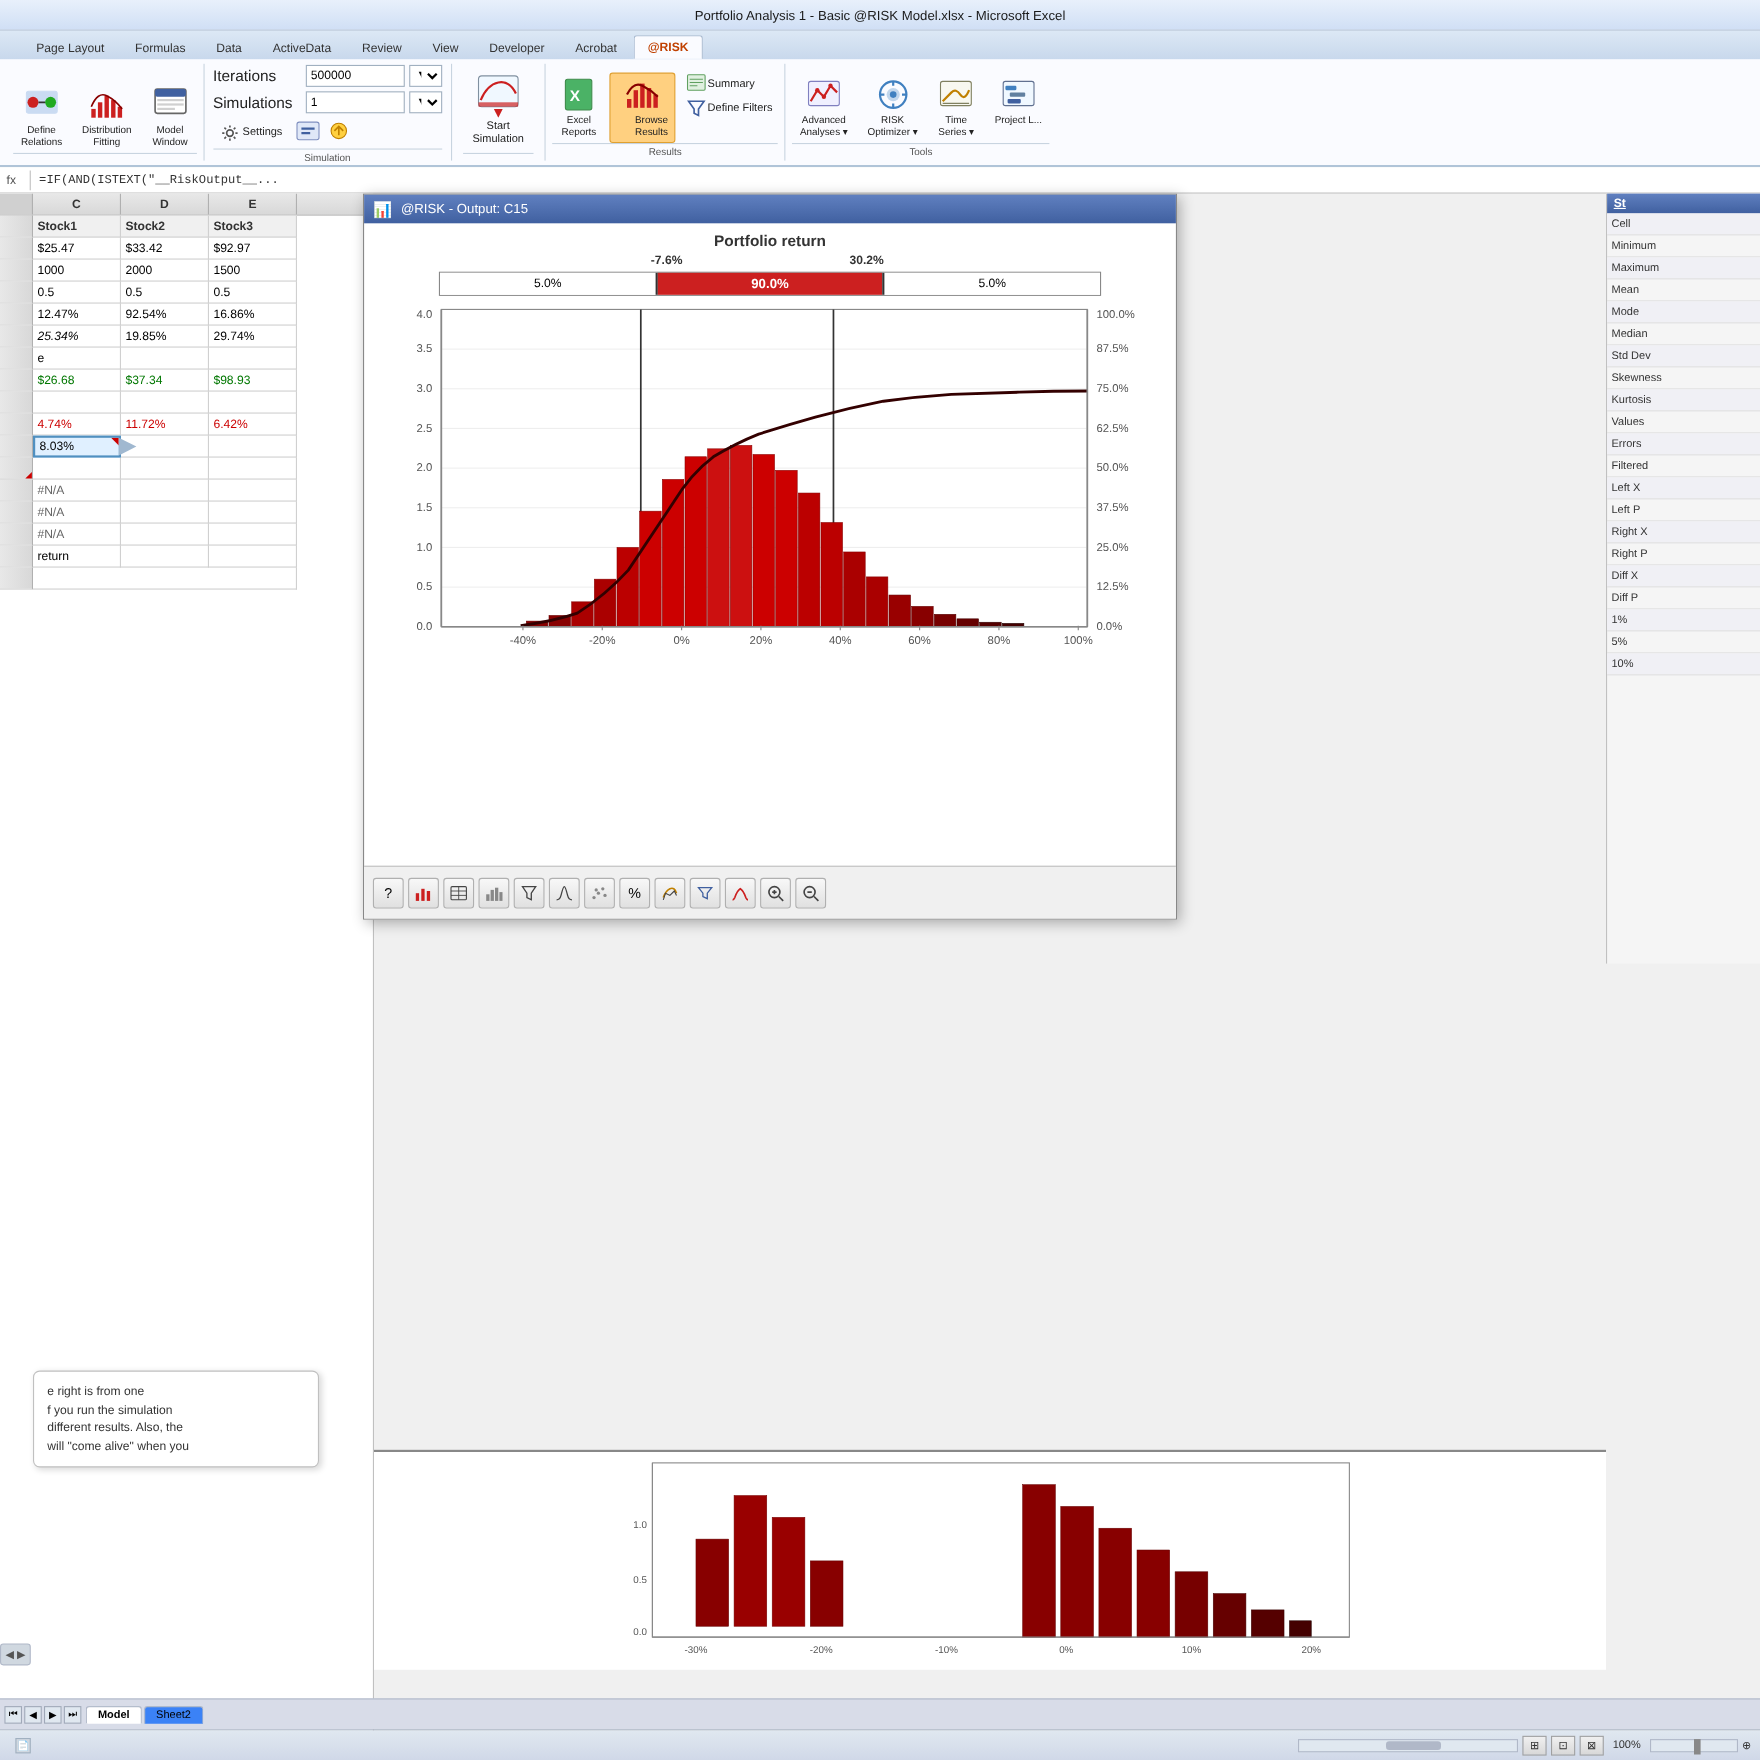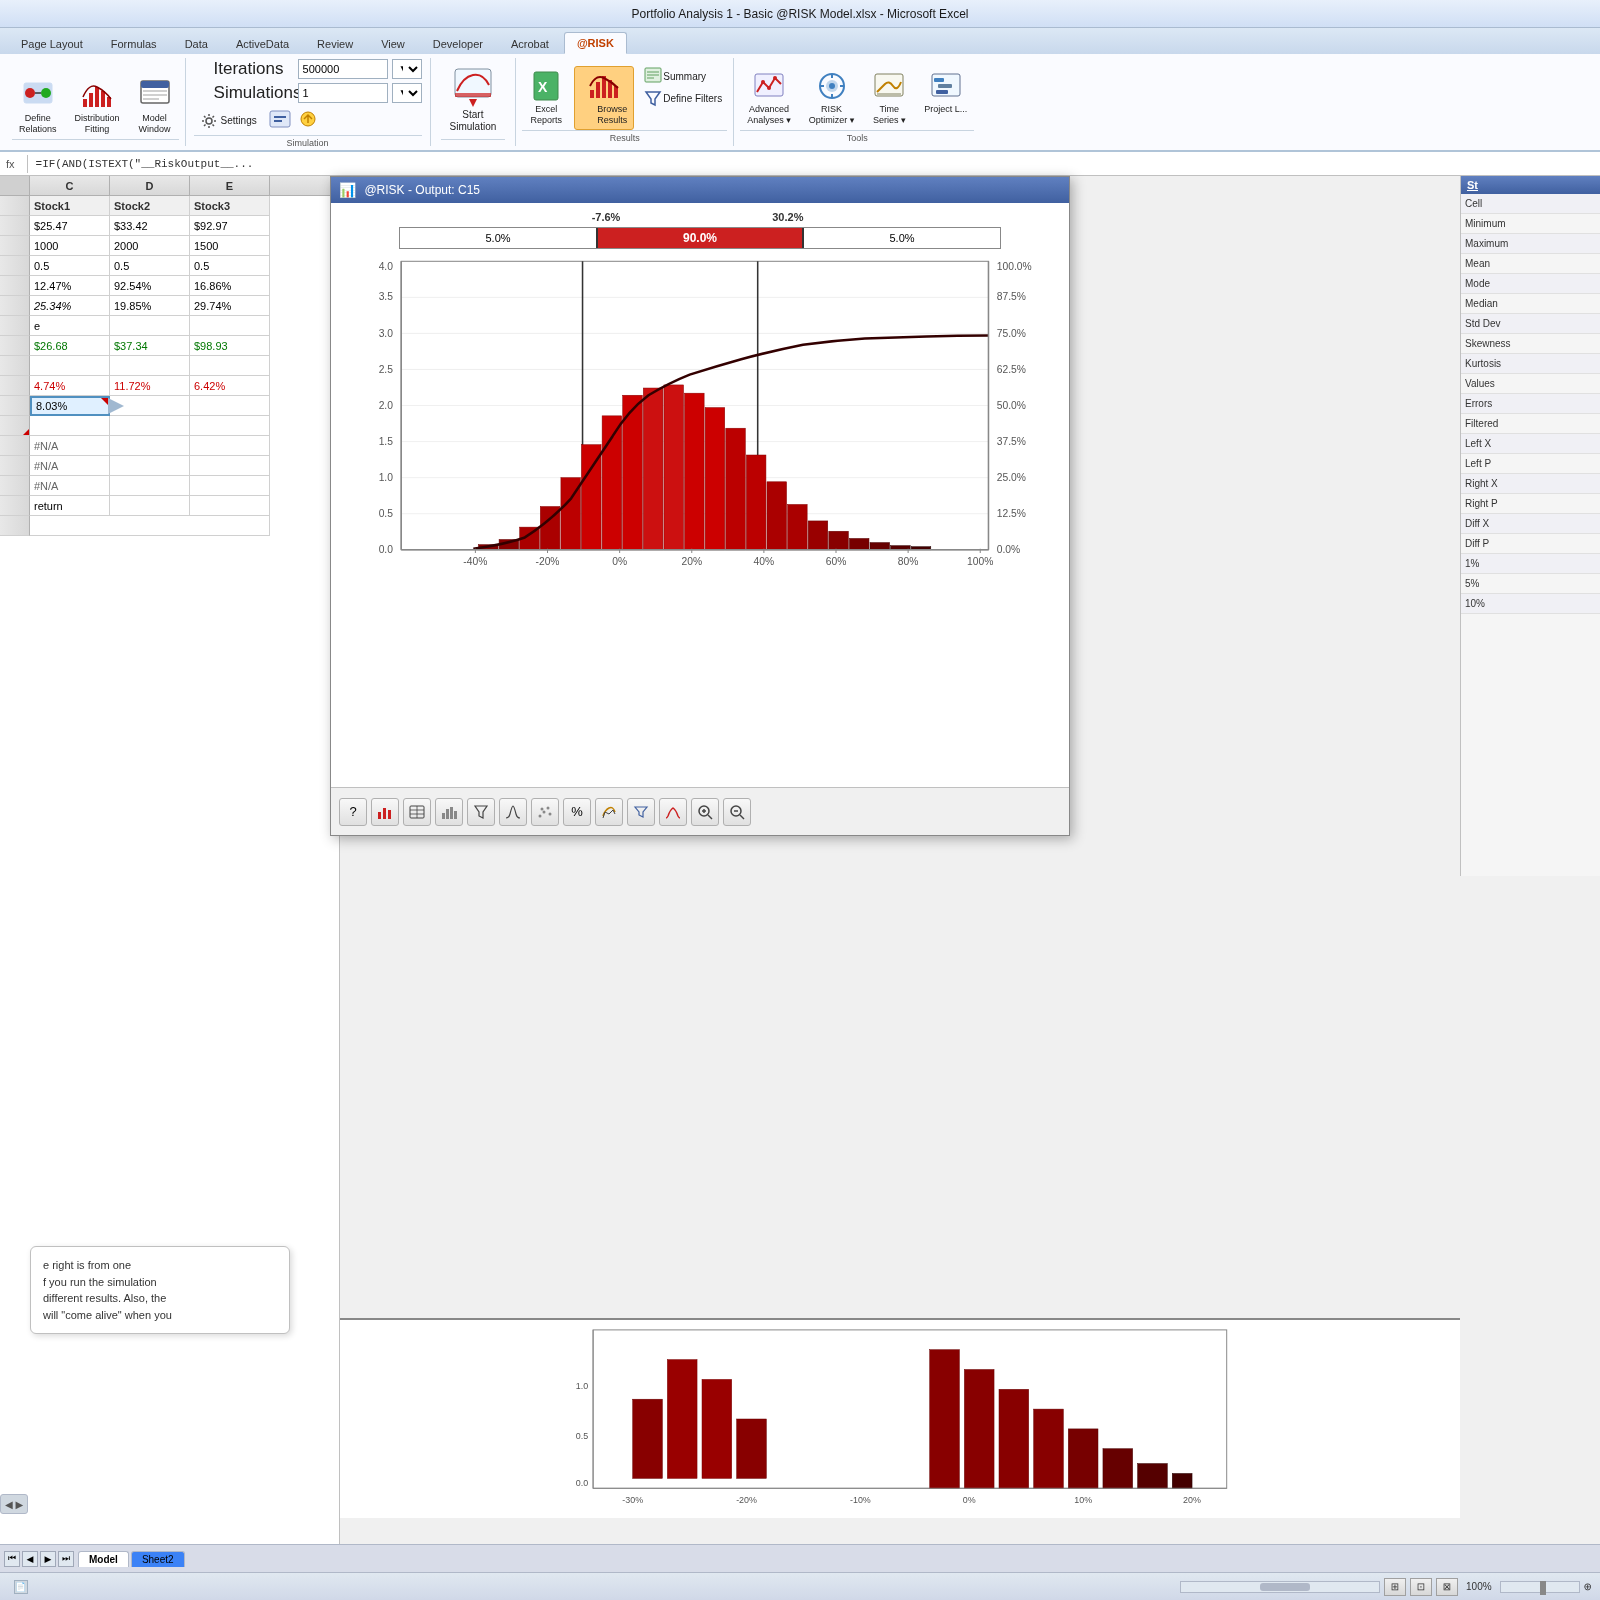--- a/index.html
+++ b/index.html
@@ -20,21 +20,21 @@
     
     .ribbon {
       background: linear-gradient(to bottom, #f5f9ff, #e8f0fb);
       border-bottom: 2px solid #b0c4d8;
     }
 
     .ribbon-tabs {
       display: flex;
       height: 26px;
       align-items: flex-end;
-      padding: 0 8px;
+      padding: 0 20px;
       background: linear-gradient(to bottom, #dce8f5, #c8d8ec);
     }
 
     .ribbon-tab {
       padding: 4px 12px;
       font-size: 11px;
       cursor: pointer;
       border: 1px solid transparent;
       border-bottom: none;
       margin-right: 2px;
@@ -114,24 +114,23 @@
     }
 
     .iter-row {
       display: flex;
       align-items: center;
       gap: 4px;
       margin: 2px 0;
     }
 
     .iter-label {
-      font-size: 17px;
+      font-size: 14px;
       width: 80px;
       color: #222;
-      margin-left: 20px;
     }
 
     .iter-input {
       border: 1px solid #a0b0c0;
       background: white;
       padding: 1px 4px;
       width: 90px;
       font-size: 11px;
       height: 20px;
     }
@@ -791,20 +790,21 @@
     </div>
   </div>
 
   <div class="risk-dialog">
     <div class="dialog-title">
       <span class="dialog-title-icon">📊</span>
       <span>@RISK - Output: C15</span>
     </div>
 
     <div class="chart-area">
+      <div class="chart-title">Portfolio return</div>
 
       <div style="position:relative; margin-left:60px; margin-right:60px; margin-bottom:2px;">
 
         <div style="display:flex; justify-content:space-between; margin-bottom:2px; position:relative;">
           <div style="position:absolute; left:32%; font-size:11px; font-weight:bold; color:#333;">-7.6%</div>
           <div style="position:absolute; left:62%; font-size:11px; font-weight:bold; color:#333;">30.2%</div>
         </div>
         <div style="height:14px;"></div>
 
         <div style="display:flex; height:22px; border:1px solid #888;">

